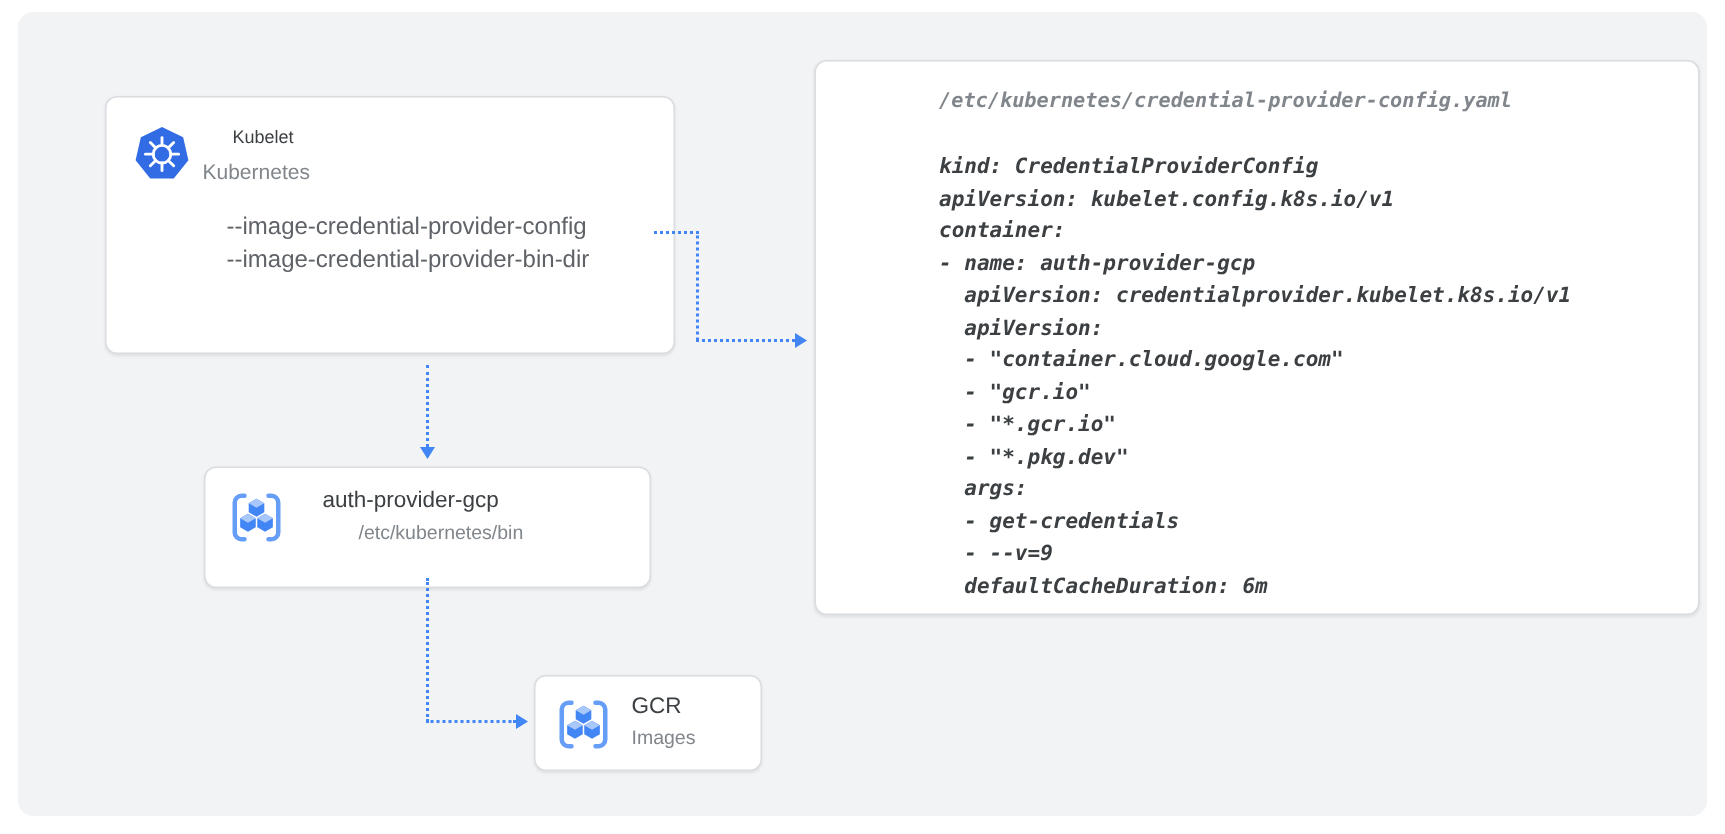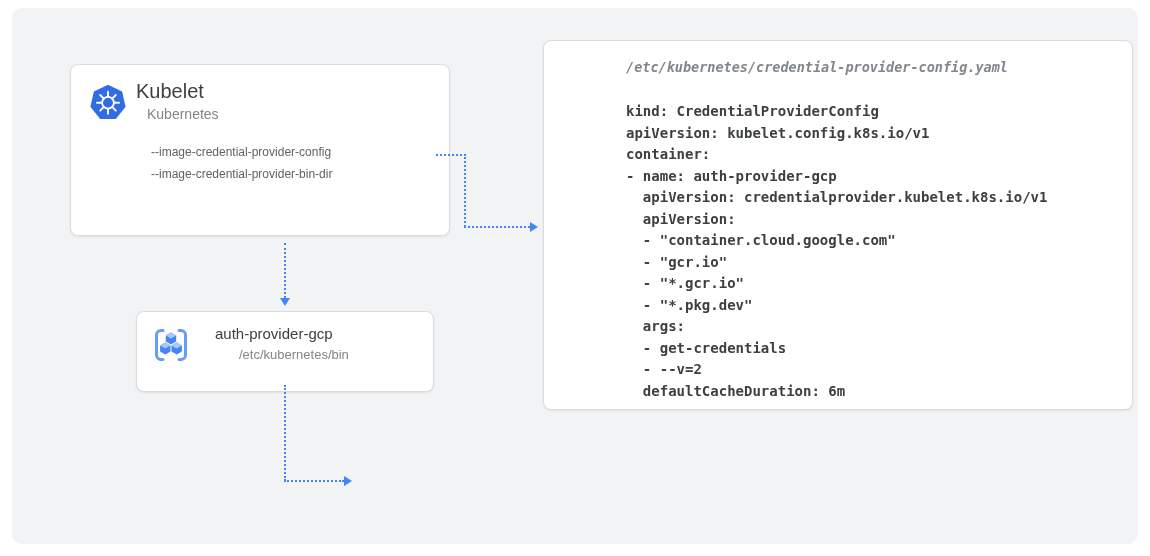--- a/index.html
+++ b/index.html
@@ -40,33 +40,33 @@
   .node-title {
     position: absolute;
     color: var(--color-title_text, #3c4043);
     font-weight: 500;
   }
   .node-subtitle {
     position: absolute;
     color: var(--color-muted_text, #80868b);
     font-weight: 400;
   }
-  .card-kubelet .node-title    { left: 65px; top: 16px; font-size: 20px; line-height: 20px; }
-  .card-kubelet .node-subtitle { left: 76px; top: 40px; font-size: 14px; line-height: 18px; text-align: right; }
+  .card-kubelet .node-title    { left: 84px; top: 16px; font-size: 12px; line-height: 20px; }
+  .card-kubelet .node-subtitle { left: 64px; top: 40px; font-size: 14px; line-height: 18px; text-align: right; }
   .card-auth .node-title       { left: 78px; top: 12px; font-size: 15px; line-height: 19px; }
   .card-auth .node-subtitle    { left: 78px; top: 34px; font-size: 13px; line-height: 17px; margin-left: 24px; }
   .card-gcr .node-title        { left: 64px; top: 10px; font-size: 15px; line-height: 19px; }
   .card-gcr .node-subtitle     { left: 64px; top: 32px; font-size: 13px; line-height: 17px; }
 
   .flags {
     position: absolute;
     left: 80px; top: 76px;
   }
   .flag {
-    font-size: 12px;
+    font-size: 16px;
     line-height: 22px;
     color: var(--color-flag_text, #5f6368);
     white-space: pre;
   }
 
   .code-path {
     position: absolute;
     left: 82px; top: 18px;
     font-family: "DejaVu Sans Mono", "Liberation Mono", monospace;
     font-style: italic;
@@ -74,20 +74,21 @@
     font-size: 13.5px;
     color: var(--color-code_path_text, #80868b);
     white-space: pre;
   }
   .code-block {
     position: absolute;
     left: 82px; top: 60px;
   }
   .code-line {
     font-family: "DejaVu Sans Mono", "Liberation Mono", monospace;
+    font-style: italic;
     font-weight: bold;
     font-size: 14px;
     line-height: 21.5px;
     color: var(--color-code_text, #3c4043);
     white-space: pre;
   }
 
   .seg { position: absolute; z-index: 3; }
   .seg-h { border-top: 2px dotted var(--color-arrow, #4285f4); }
   .seg-v { border-left: 2px dotted var(--color-arrow, #4285f4); }
@@ -147,37 +148,55 @@
         <polygon points="14.3,17.5 19.5,20.5 19.5,26.5 14.3,29.5 9.1,26.5 9.1,20.5" fill="#4285f4"></polygon>
         <polygon points="14.3,17.5 19.5,20.5 14.3,23.5 9.1,20.5" fill="#a8c7fa"></polygon>
         <polygon points="25.7,17.5 30.9,20.5 30.9,26.5 25.7,29.5 20.5,26.5 20.5,20.5" fill="#4285f4"></polygon>
         <polygon points="25.7,17.5 30.9,20.5 25.7,23.5 20.5,20.5" fill="#a8c7fa"></polygon>
       </g>
     </svg>
     <div class="node-title">auth-provider-gcp</div>
     <div class="node-subtitle">/etc/kubernetes/bin</div>
   </div>
 
+  <div class="card card-gcr">
+    <svg class="node-icon gcr-icon" width="40" height="40" viewBox="0 0 40 40">
+      <g stroke="#669df6" stroke-width="3" fill="none" stroke-linecap="round">
+        <path d="M12,5.5 H10 a4.5,4.5 0 0 0 -4.5,4.5 v20 a4.5,4.5 0 0 0 4.5,4.5 h2"></path>
+        <path d="M28,5.5 h2 a4.5,4.5 0 0 1 4.5,4.5 v20 a4.5,4.5 0 0 1 -4.5,4.5 h-2"></path>
+      </g>
+      <g>
+        <polygon points="20,7.5 25.2,10.5 25.2,16.5 20,19.5 14.8,16.5 14.8,10.5" fill="#4285f4"></polygon>
+        <polygon points="20,7.5 25.2,10.5 20,13.5 14.8,10.5" fill="#a8c7fa"></polygon>
+        <polygon points="14.3,17.5 19.5,20.5 19.5,26.5 14.3,29.5 9.1,26.5 9.1,20.5" fill="#4285f4"></polygon>
+        <polygon points="14.3,17.5 19.5,20.5 14.3,23.5 9.1,20.5" fill="#a8c7fa"></polygon>
+        <polygon points="25.7,17.5 30.9,20.5 30.9,26.5 25.7,29.5 20.5,26.5 20.5,20.5" fill="#4285f4"></polygon>
+        <polygon points="25.7,17.5 30.9,20.5 25.7,23.5 20.5,20.5" fill="#a8c7fa"></polygon>
+      </g>
+    </svg>
+    <div class="node-title">GCR</div>
+    <div class="node-subtitle">Images</div>
+  </div>
 
   <div class="card card-code">
     <div class="code-path">/etc/kubernetes/credential-provider-config.yaml</div>
     <div class="code-block">
       <div class="code-line">kind: CredentialProviderConfig</div>
       <div class="code-line">apiVersion: kubelet.config.k8s.io/v1</div>
       <div class="code-line">container:</div>
       <div class="code-line">- name: auth-provider-gcp</div>
       <div class="code-line">  apiVersion: credentialprovider.kubelet.k8s.io/v1</div>
       <div class="code-line">  apiVersion:</div>
       <div class="code-line">  - "container.cloud.google.com"</div>
       <div class="code-line">  - "gcr.io"</div>
       <div class="code-line">  - "*.gcr.io"</div>
       <div class="code-line">  - "*.pkg.dev"</div>
       <div class="code-line">  args:</div>
       <div class="code-line">  - get-credentials</div>
-      <div class="code-line">  - --v=2</div>
+      <div class="code-line">  - --v=9</div>
       <div class="code-line">  defaultCacheDuration: 6m</div>
     </div>
   </div>
 
   <div class="seg seg-h" style="left:436px; top:154px; width:30px;"></div>
   <div class="seg seg-v" style="left:464px; top:154px; height:73px;"></div>
   <div class="seg seg-h" style="left:464px; top:226px; width:66px;"></div>
   <div class="arrowhead-right" style="left:530px; top:222px;"></div>
 
   <div class="seg seg-v" style="left:284px; top:243px; height:55px;"></div>

